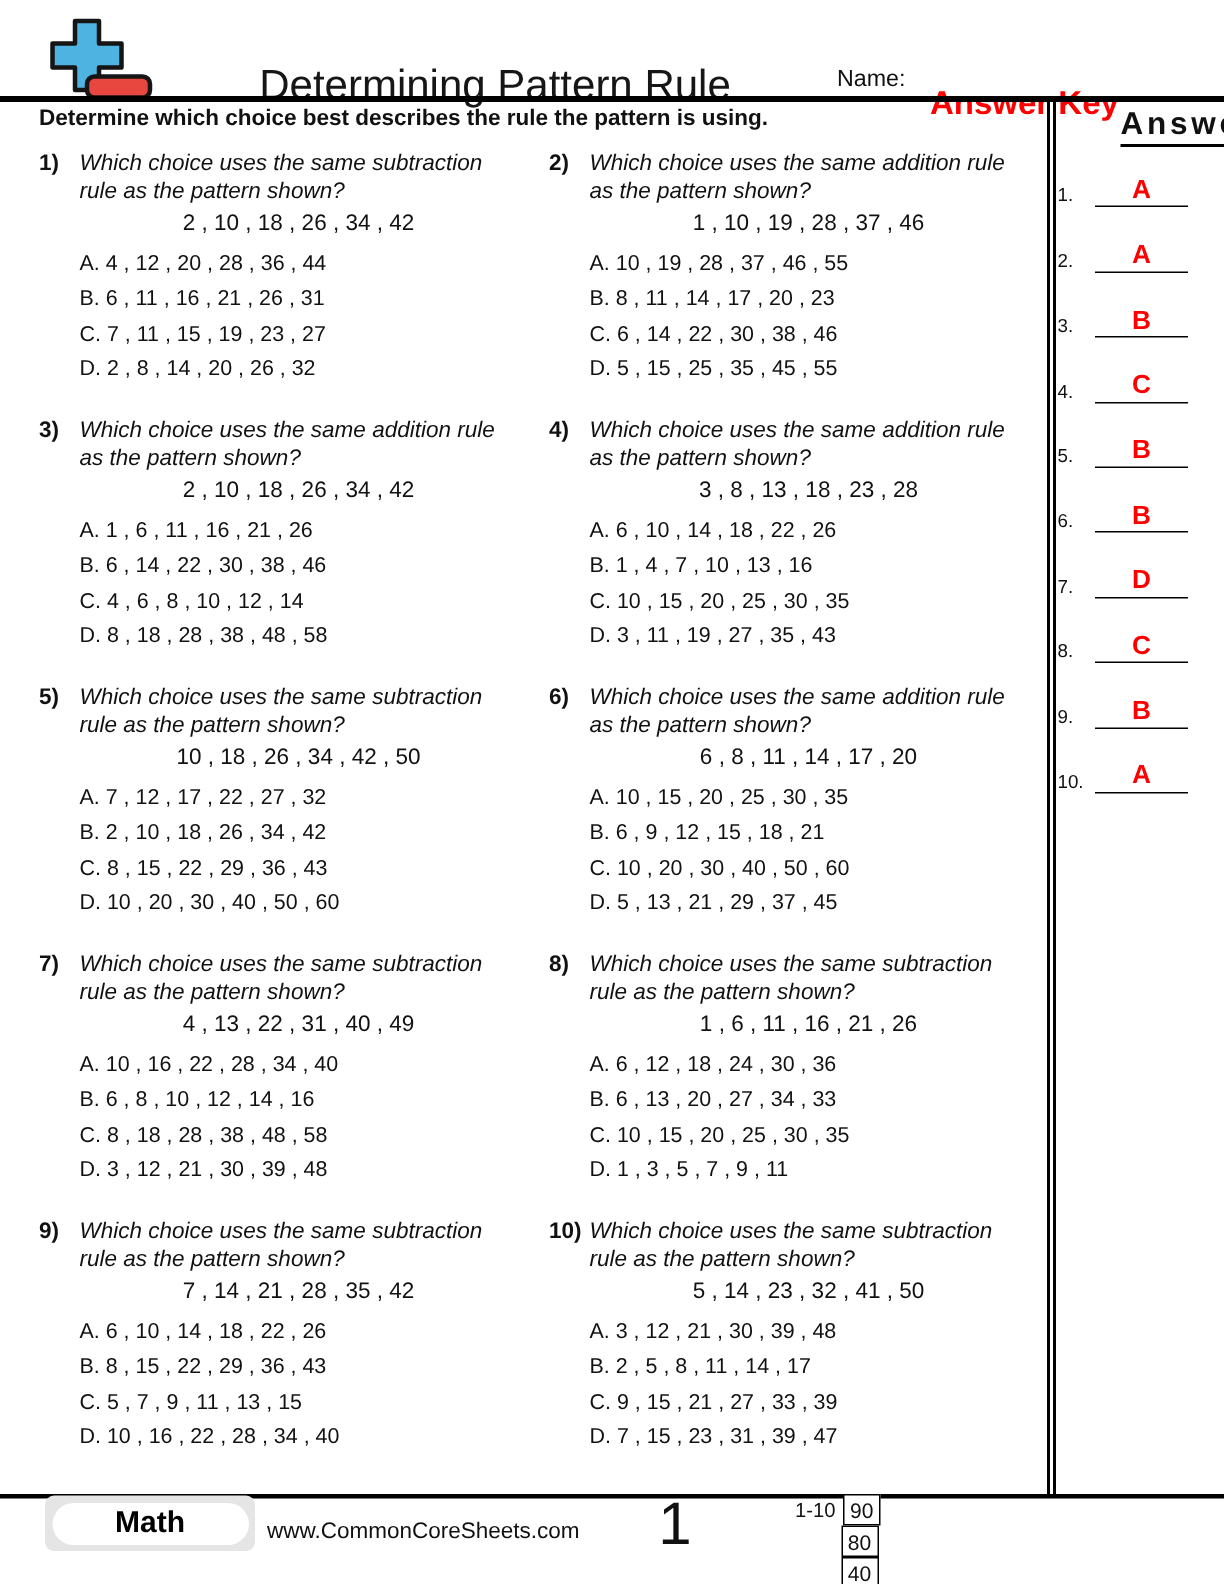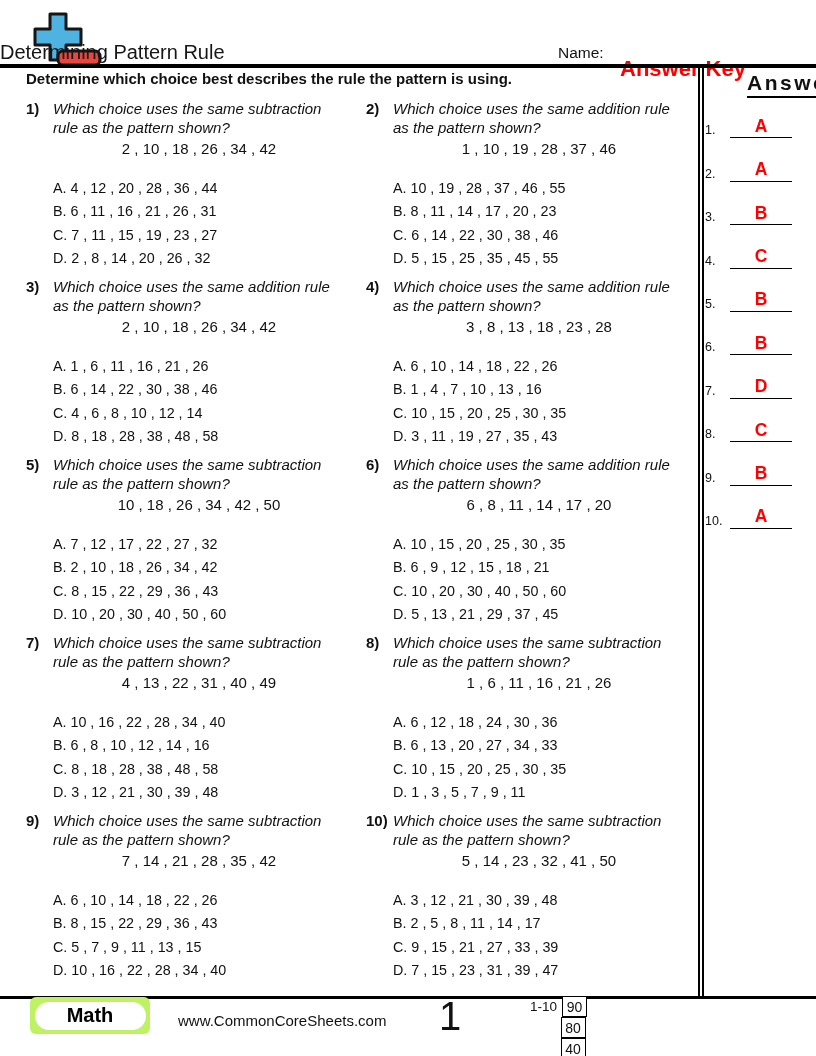--- a/index.html
+++ b/index.html
@@ -10,21 +10,21 @@
     font-family: "Liberation Sans", "DejaVu Sans", sans-serif;
     color: #111;
     overflow: hidden;
   }
   .page { position: absolute; inset: 0; }
 
   
   .logo { position: absolute; left: 28px; top: 11px; width: 78px; height: 58px; }
   .title {
     position: absolute; left: 0; top: 41px; width: 660px;
-    font-size: 20px; color: #161616;
+    text-align: center; font-size: 28px; color: #161616;
   }
   .name-label { position: absolute; left: 558px; top: 44px; font-size: 15.5px; }
   .name-value {
     position: absolute; left: 620px; top: 56px;
     font-size: 22px; font-weight: bold; color: var(--accent-red, #fe0000);
   }
   .header-rule { position: absolute; left: 0; top: 64px; width: 816px; height: 3.5px; background: #000; }
   .instruction { position: absolute; left: 26px; top: 70px; font-size: 15px; font-weight: bold; white-space: nowrap; }
 
   
@@ -50,28 +50,28 @@
   
   .questions-grid {
     position: absolute; left: 26px; top: 99px; width: 676px;
     display: grid; grid-template-columns: 340px 330px; grid-auto-rows: 178px;
   }
   .question { display: flex; }
   .q-num { flex: none; width: 27px; font-weight: bold; font-size: 15px; line-height: 19px; }
   .q-body { width: 292px; }
   .q-text { font-size: 15px; line-height: 19px; width: 292px; font-style: italic; }
   .q-pattern { width: 292px; text-align: center; font-size: 15px; line-height: 20px; margin-top: 2px; }
-  .q-choices { margin-top: 18px; }
+  .q-choices { margin-top: 6px; }
   .q-choice { font-size: 14.3px; line-height: 23.4px; }
 
   
   .footer-rule { position: absolute; left: 0; top: 996px; width: 816px; height: 2.5px; background: #000; }
   .math-badge {
-    position: absolute; left: 30px; top: 997px; width: 120px; height: 37px;
-    background: #bef264; border-radius: 6px;
+    position: absolute; left: 30px; top: 997px; width: 140px; height: 37px;
+    background: #e5e5e5; border-radius: 6px;
   }
   .math-badge-inner {
     position: absolute; inset: 4.5px; background: #fff; border-radius: 15px;
     display: flex; align-items: center; justify-content: center;
   }
   .math-badge-label { font-size: 20px; font-weight: bold; color: #000; }
   .website { position: absolute; left: 178px; top: 1012px; font-size: 15px; }
   .page-number { position: absolute; left: 400px; top: 994px; width: 100px; text-align: center; font-size: 40px; }
   .score-range { position: absolute; left: 530px; top: 999px; font-size: 13.5px; }
   .score-table { position: absolute; left: 562px; top: 996px; display: flex; flex-direction: column; }

